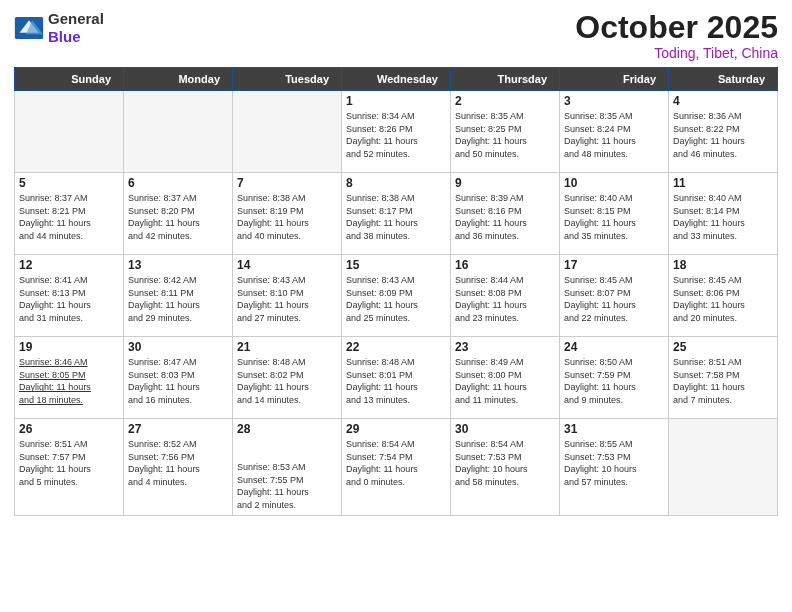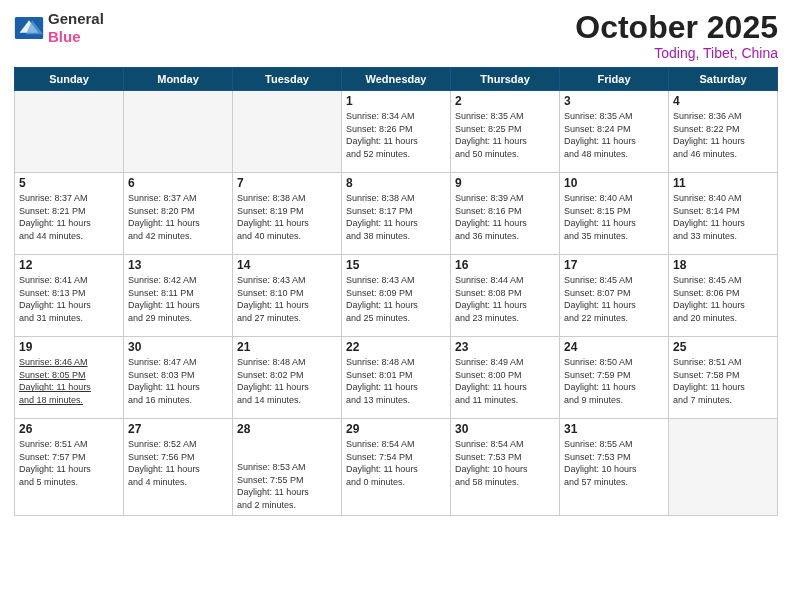--- a/index.html
+++ b/index.html
@@ -42,26 +42,26 @@
     .title-location {
       font-size: 14px;
       color: #a21caf;
     }
     .calendar {
       width: 100%;
       border-collapse: collapse;
       table-layout: fixed;
     }
     .calendar th {
-      background-color: #0c4a6e;
+      background-color: #404040;
       color: #fff;
       font-size: 11px;
       font-weight: bold;
-      padding: 5px 3px;
-      text-align: center;
+      padding: 5px 12px;
+      text-align: right;
       border: 1px solid #1a5090;
     }
     .calendar td {
       border: 1px solid #ccc;
       vertical-align: top;
       padding: 3px 4px;
       font-size: 9.5px;
       color: #222;
       height: 82px;
       background: #fff;
@@ -88,21 +88,21 @@
   <div class="header-row">
     <div class="logo">
       <svg class="logo-icon" viewBox="0 0 36 28">
         <rect x="0" y="0" width="36" height="28" rx="2" fill="#1a5fa8"></rect>
         <polygon points="18,4 30,20 6,20" fill="white" opacity="0.9"></polygon>
         <polygon points="22,4 36,22 14,22" fill="#5ba3d9" opacity="0.7"></polygon>
       </svg>
       <div>
         <div>
           <span style="font-size:15px;font-weight:bold;color:#333;">General</span><br>
-          <span style="font-size:15px;font-weight:bold;color:#ec4899;">Blue</span>
+          <span style="font-size:15px;font-weight:bold;color:#6d28d9;">Blue</span>
         </div>
       </div>
     </div>
     <div class="title-block">
       <div class="title-month">October 2025</div>
       <div class="title-location">Toding, Tibet, China</div>
     </div>
   </div>
 
   <table class="calendar">

